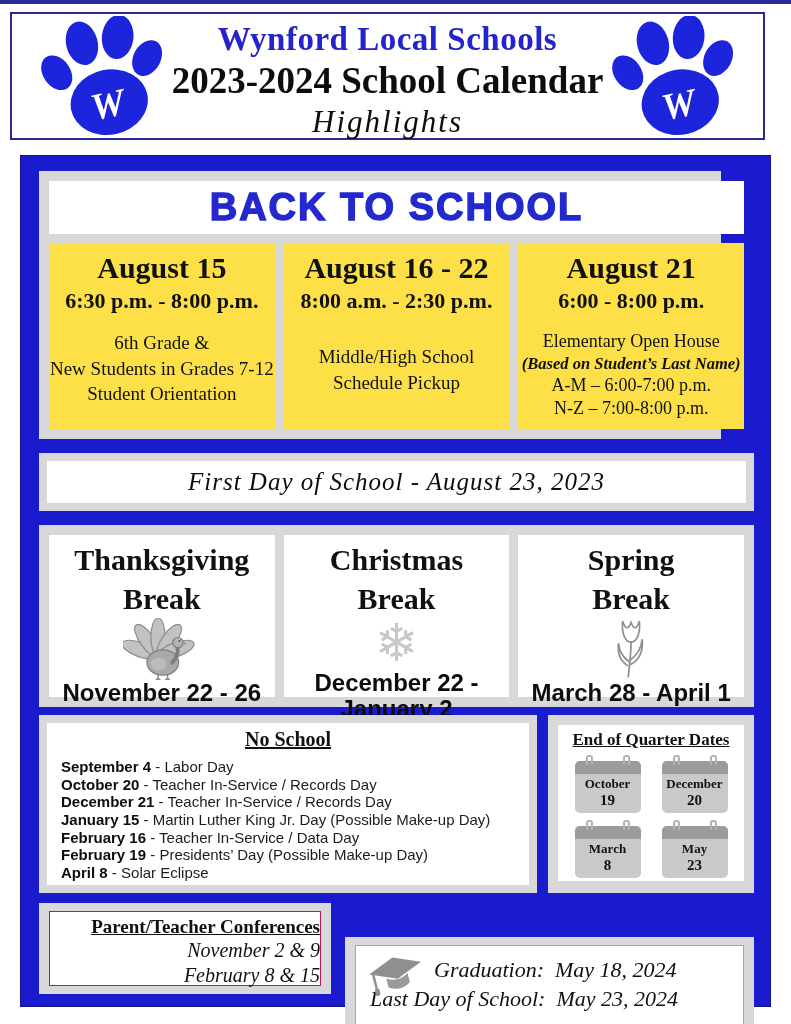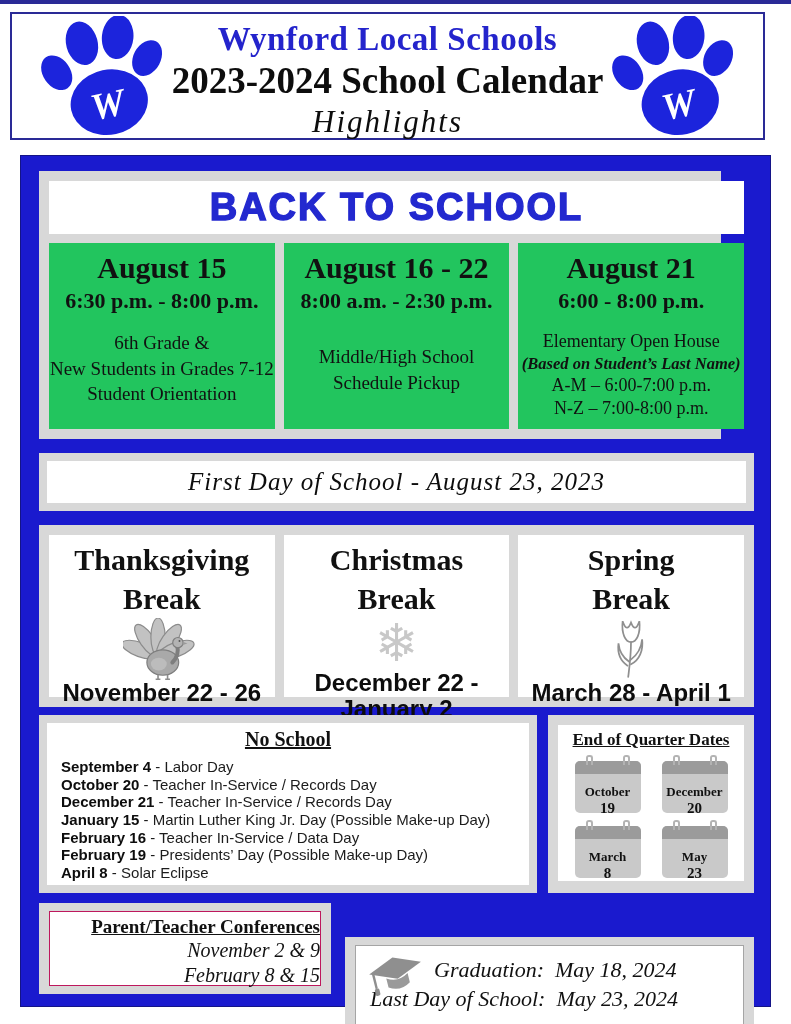--- a/index.html
+++ b/index.html
@@ -23,21 +23,21 @@
           background:#1a1ace; border:1px solid #141487; }
   .panel { position:absolute; background:#d8d8d8; }
 
   
   .bts { left:18px; top:15px; width:682px; height:268px; }
   .bts-title { position:absolute; left:10px; top:10px; width:695px; height:53px; background:#fff;
                line-height:53px; text-align:center; font-family:"Liberation Sans", sans-serif;
                font-weight:700; font-size:38px; letter-spacing:2px; color:#2329cf;
                -webkit-text-stroke:1.4px #2329cf; }
   .bts-cols { position:absolute; left:10px; top:72px; width:695px; height:186px; display:flex; gap:9px; }
-  .card { flex:1; background:#22c55e; text-align:center; padding-top:8px; }
+  .card { flex:1; background:#fde047; text-align:center; padding-top:8px; }
   .ev-date { font-size:30px; font-weight:bold; }
   .ev-time { font-size:22px; font-weight:bold; margin-top:3px; }
   .ev-body { font-size:19px; margin-top:16px; line-height:1.35; }
   .ev-body.centered { margin-top:30px; }
   .ev-body.tight { font-size:18px; line-height:1.28; }
   .note { font-style:italic; font-size:16.5px;font-weight:bold; }
 
   
   .firstday { left:18px; top:297px; width:715px; height:58px; }
   .firstday-inner { position:absolute; left:8px; top:8px; right:8px; bottom:8px; background:#fff;
@@ -68,21 +68,21 @@
   
   .eoq { left:527px; top:559px; width:206px; height:178px; }
   .eoq-inner { position:absolute; left:10px; top:10px; right:10px; bottom:12px; background:#fff; overflow:hidden; }
   .eoq-title { text-align:center; font-size:17px; font-weight:bold; text-decoration:underline; margin-top:5px; }
   .cal-grid { display:grid; grid-template-columns:repeat(2, 66px); gap:13px 21px; justify-content:center; margin-top:11px; }
   .cal { position:relative; width:66px; height:52px; background:#c9c9c9; border-radius:5px; text-align:center; }
   .cal-band { height:13px; background:#9b9b9b; border-radius:5px 5px 0 0; }
   .cal-ring { position:absolute; top:-6px; width:7px; height:10px; border:2px solid #b3b3b3;
               border-bottom:none; border-radius:3px 3px 0 0; }
   .ring-l { left:11px; } .ring-r { right:11px; }
-  .cal-month { font-size:13px; font-weight:bold; margin-top:10px; }
+  .cal-month { font-size:13px; font-weight:bold; margin-top:2px; }
   .cal-day { font-size:15px; font-weight:bold; }
 
   
   .conf { left:18px; top:747px; width:292px; height:91px; }
   .conf-inner { position:absolute; left:10px; top:8px; right:10px; bottom:8px; background:#fff;
                 border:1px solid #be185d; text-align:right; padding-top:4px; }
   .conf-title { font-size:19px; font-weight:bold; text-decoration:underline; }
   .conf-line { font-size:20px; font-style:italic; line-height:1.25; }
 
   

